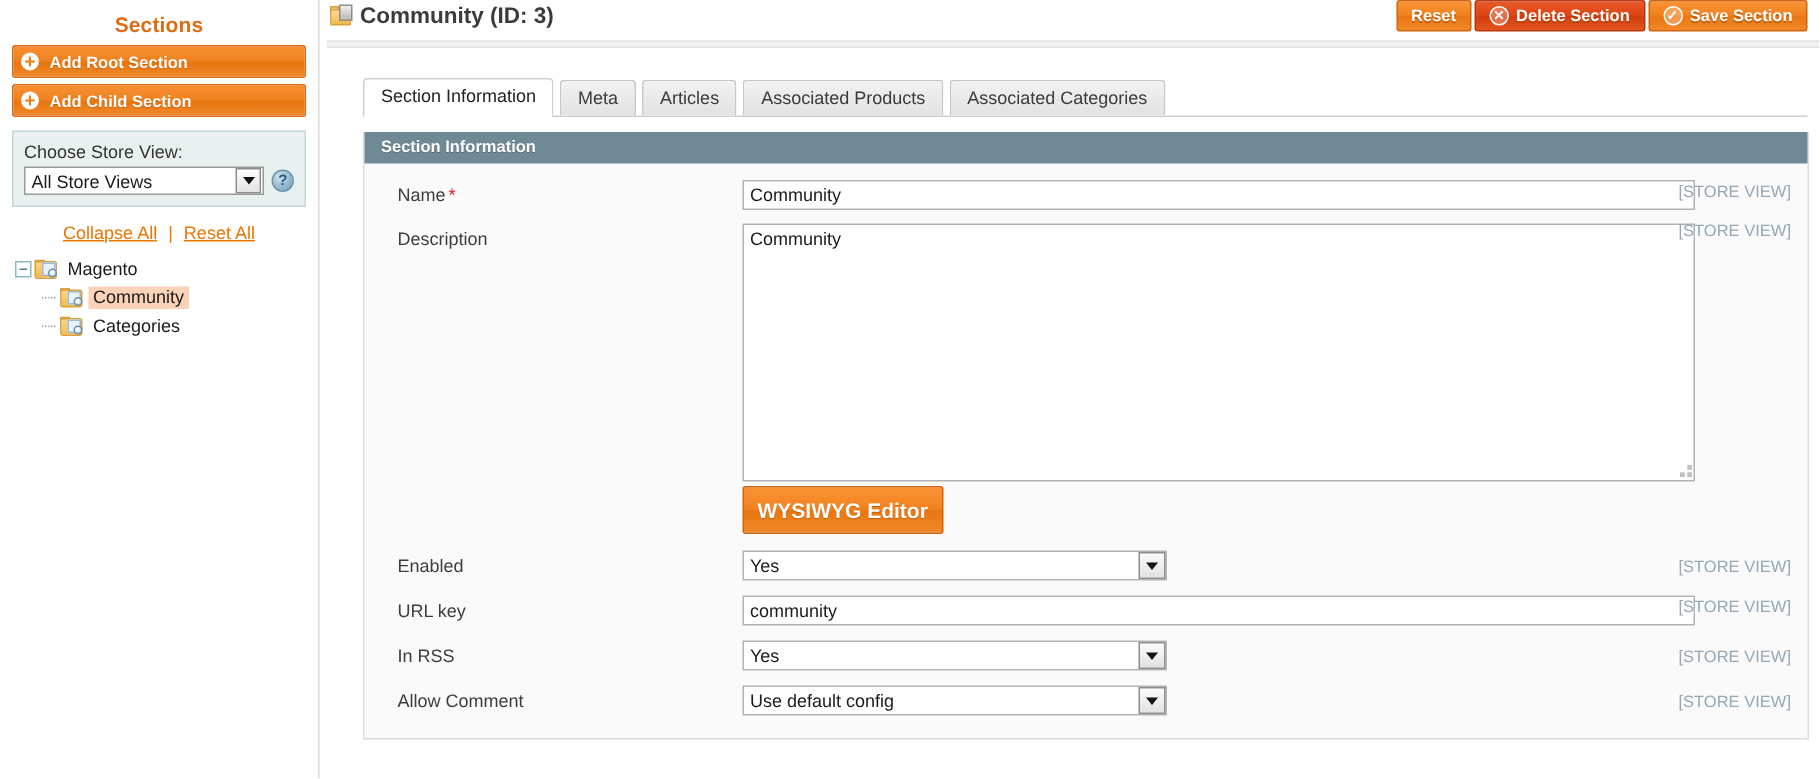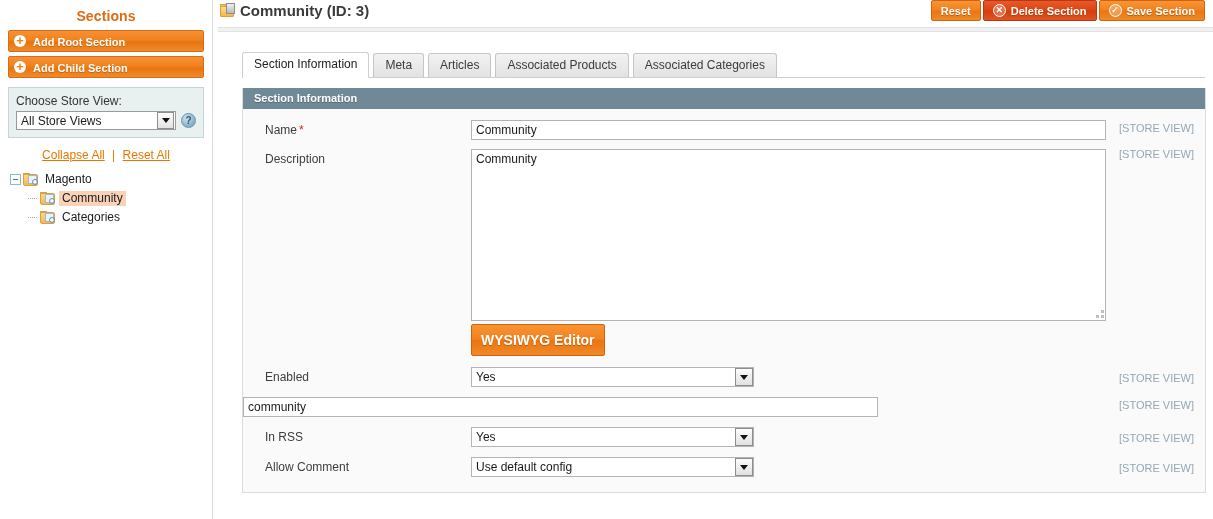--- a/index.html
+++ b/index.html
@@ -325,20 +325,21 @@
     text-shadow: 0 1px 0 rgba(0,0,0,.25);
   }
   .panel-body { padding: 8px 0 12px 0; }
 
   .frow {
     display: flex;
     align-items: flex-start;
     padding: 3px 0;
     position: relative;
     min-height: 24px;
+    gap: 24px;
   }
   .flabel {
     width: 228px;
     padding-left: 22px;
     font-size: 12px;
     color: #3d3d3d;
     line-height: 20px;
     flex: 0 0 auto;
   }
   .req { color: #d61b1b; padding-left: 2px; }
@@ -590,20 +591,21 @@
           <div class="fctl">
             <div class="fselect">
               <span class="val">Yes</span>
               <span class="arrow"></span>
             </div>
           </div>
           <div class="scope" style="top:13px;">[STORE VIEW]</div>
         </div>
 
         <div class="frow" style="padding-top:7px;">
+          <div class="flabel">URL key</div>
           <div class="fctl">
             <input class="txtinput" type="text" value="community" style="">
           </div>
           <div class="scope" style="top:9px;">[STORE VIEW]</div>
         </div>
 
         <div class="frow" style="padding-top:7px;">
           <div class="flabel">In RSS</div>
           <div class="fctl">
             <div class="fselect">

